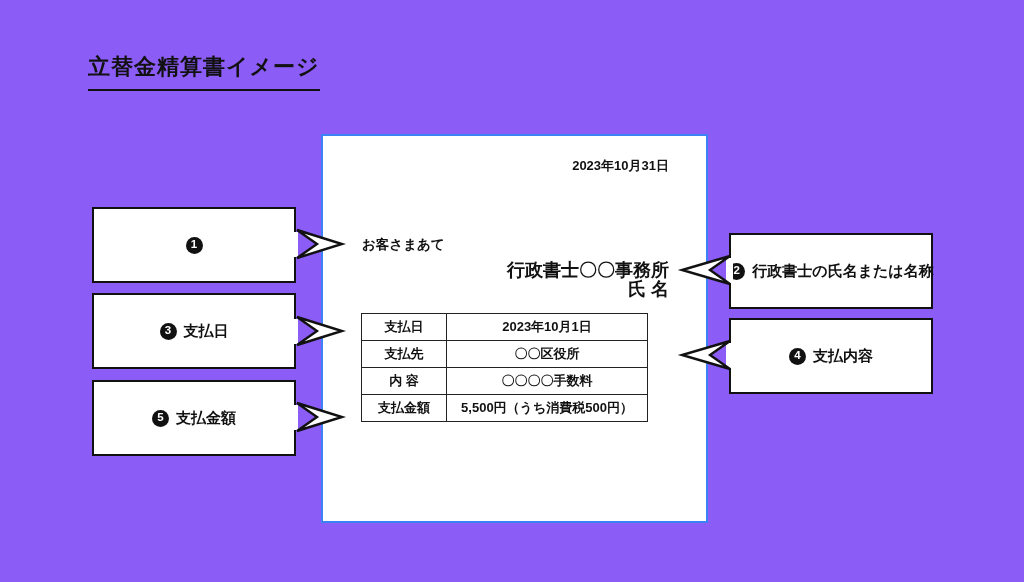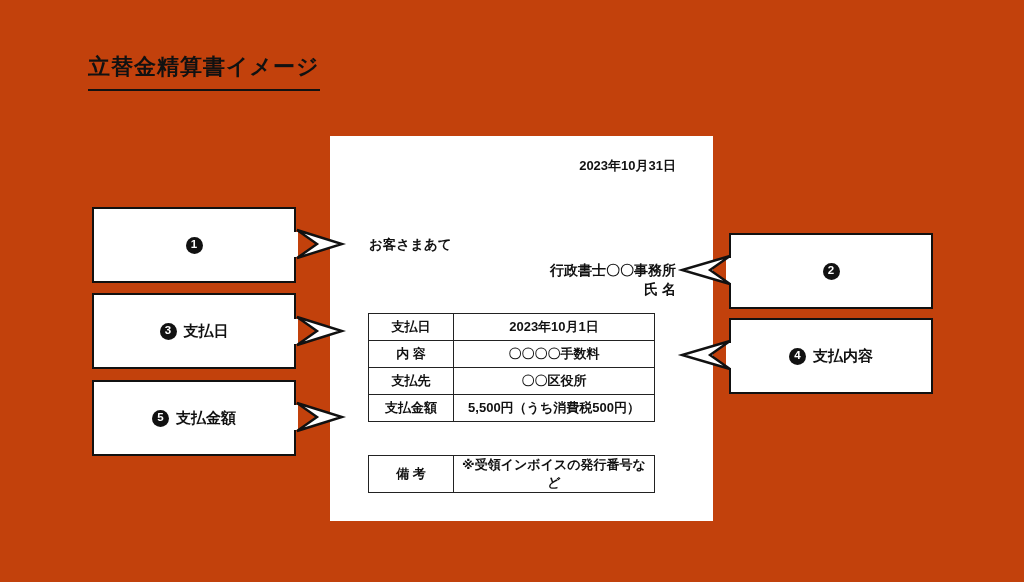--- a/index.html
+++ b/index.html
@@ -1,42 +1,42 @@
 <!DOCTYPE html>
 <html><head>
 <meta charset="utf-8">
 <style>
   html,body{margin:0;padding:0;background:#ffffff;}
   body{
     width:1024px;height:582px;
     font-family:"Liberation Sans","DejaVu Sans",sans-serif;
     color:#111;
   }
-  .canvas{position:relative;width:1024px;height:582px;background:#c2410c;overflow:hidden;}
+  .canvas{position:relative;width:1024px;height:582px;background:#8b5cf6;overflow:hidden;}
 
   
   .page-title{
     position:absolute;left:88px;top:52px;
     font-size:22px;font-weight:bold;letter-spacing:1px;
     padding-bottom:7px;border-bottom:2.5px solid #111;
   }
 
   
   .doc{
-    position:absolute;left:328px;top:134px;width:387px;height:389px;
-    border:2px solid #c2410c;background:#fff;box-sizing:border-box;
+    position:absolute;left:321px;top:134px;width:387px;height:389px;
+    border:2px solid #3b82f6;background:#fff;box-sizing:border-box;
   }
   .doc-date{position:absolute;top:21px;right:37px;font-size:13px;font-weight:bold;}
   .doc-titlebar{
     position:absolute;left:39px;top:50px;width:287px;height:31px;
     background:#000;color:#fff;font-size:17px;font-weight:bold;
     letter-spacing:4px;text-align:center;line-height:31px;
   }
   .doc-addressee{position:absolute;left:39px;top:100px;font-size:13.5px;font-weight:bold;}
-  .doc-issuer{position:absolute;right:37px;top:125px;text-align:right;font-size:14px;font-weight:bold;line-height:19px;}
+  .doc-issuer{position:absolute;right:37px;top:125px;text-align:right;font-size:18px;font-weight:bold;line-height:19px;}
 
   table.doc-table{position:absolute;left:38px;top:177px;width:287px;border-collapse:collapse;table-layout:fixed;}
   table.doc-remarks{position:absolute;left:38px;top:319px;width:287px;border-collapse:collapse;table-layout:fixed;}
   .doc-table td,.doc-remarks td{
     border:1.5px solid #222;height:26px;
     font-size:13px;font-weight:bold;text-align:center;vertical-align:middle;
     padding:0 2px;background:#fff;
   }
   td.lbl{width:80px;}
 
@@ -77,58 +77,51 @@
       <div>氏 名</div>
     </div>
 
     <table class="doc-table">
       <tbody>
         <tr>
           <td class="lbl">支払日</td>
           <td>2023年10月1日</td>
         </tr>
         <tr>
+          <td class="lbl">支払先</td>
+          <td>〇〇区役所</td>
+        </tr>
+        <tr>
           <td class="lbl">内 容</td>
           <td>〇〇〇〇手数料</td>
-        </tr>
-        <tr>
-          <td class="lbl">支払先</td>
-          <td>〇〇区役所</td>
         </tr>
         <tr>
           <td class="lbl">支払金額</td>
           <td>5,500円（うち消費税500円）</td>
         </tr>
       </tbody>
     </table>
 
-    <table class="doc-remarks">
-      <tbody>
-        <tr>
-          <td class="lbl">備 考</td>
-          <td>※受領インボイスの発行番号など</td>
-        </tr>
-      </tbody>
-    </table>
   </div>
 
   <div class="callout cl" style="top:207px;">
     <span class="num">1</span>
   </div>
   <div class="callout cl" style="top:293px;">
     <span class="num">3</span>
     <span>支払日</span>
   </div>
   <div class="callout cl" style="top:380px;">
     <span class="num">5</span>
     <span>支払金額</span>
   </div>
 
   <div class="callout cr" style="top:233px;">
     <span class="num">2</span>
+    <span>行政書士の氏名または名称</span>
   </div>
   <div class="callout cr" style="top:318px;">
     <span class="num">4</span>
     <span>支払内容</span>
   </div>
 
   <div class="patch" style="left:291px;top:232px;"></div>
   <div class="patch" style="left:291px;top:319px;"></div>
   <div class="patch" style="left:291px;top:405px;"></div>
   <div class="patch" style="left:726px;top:258px;"></div>

